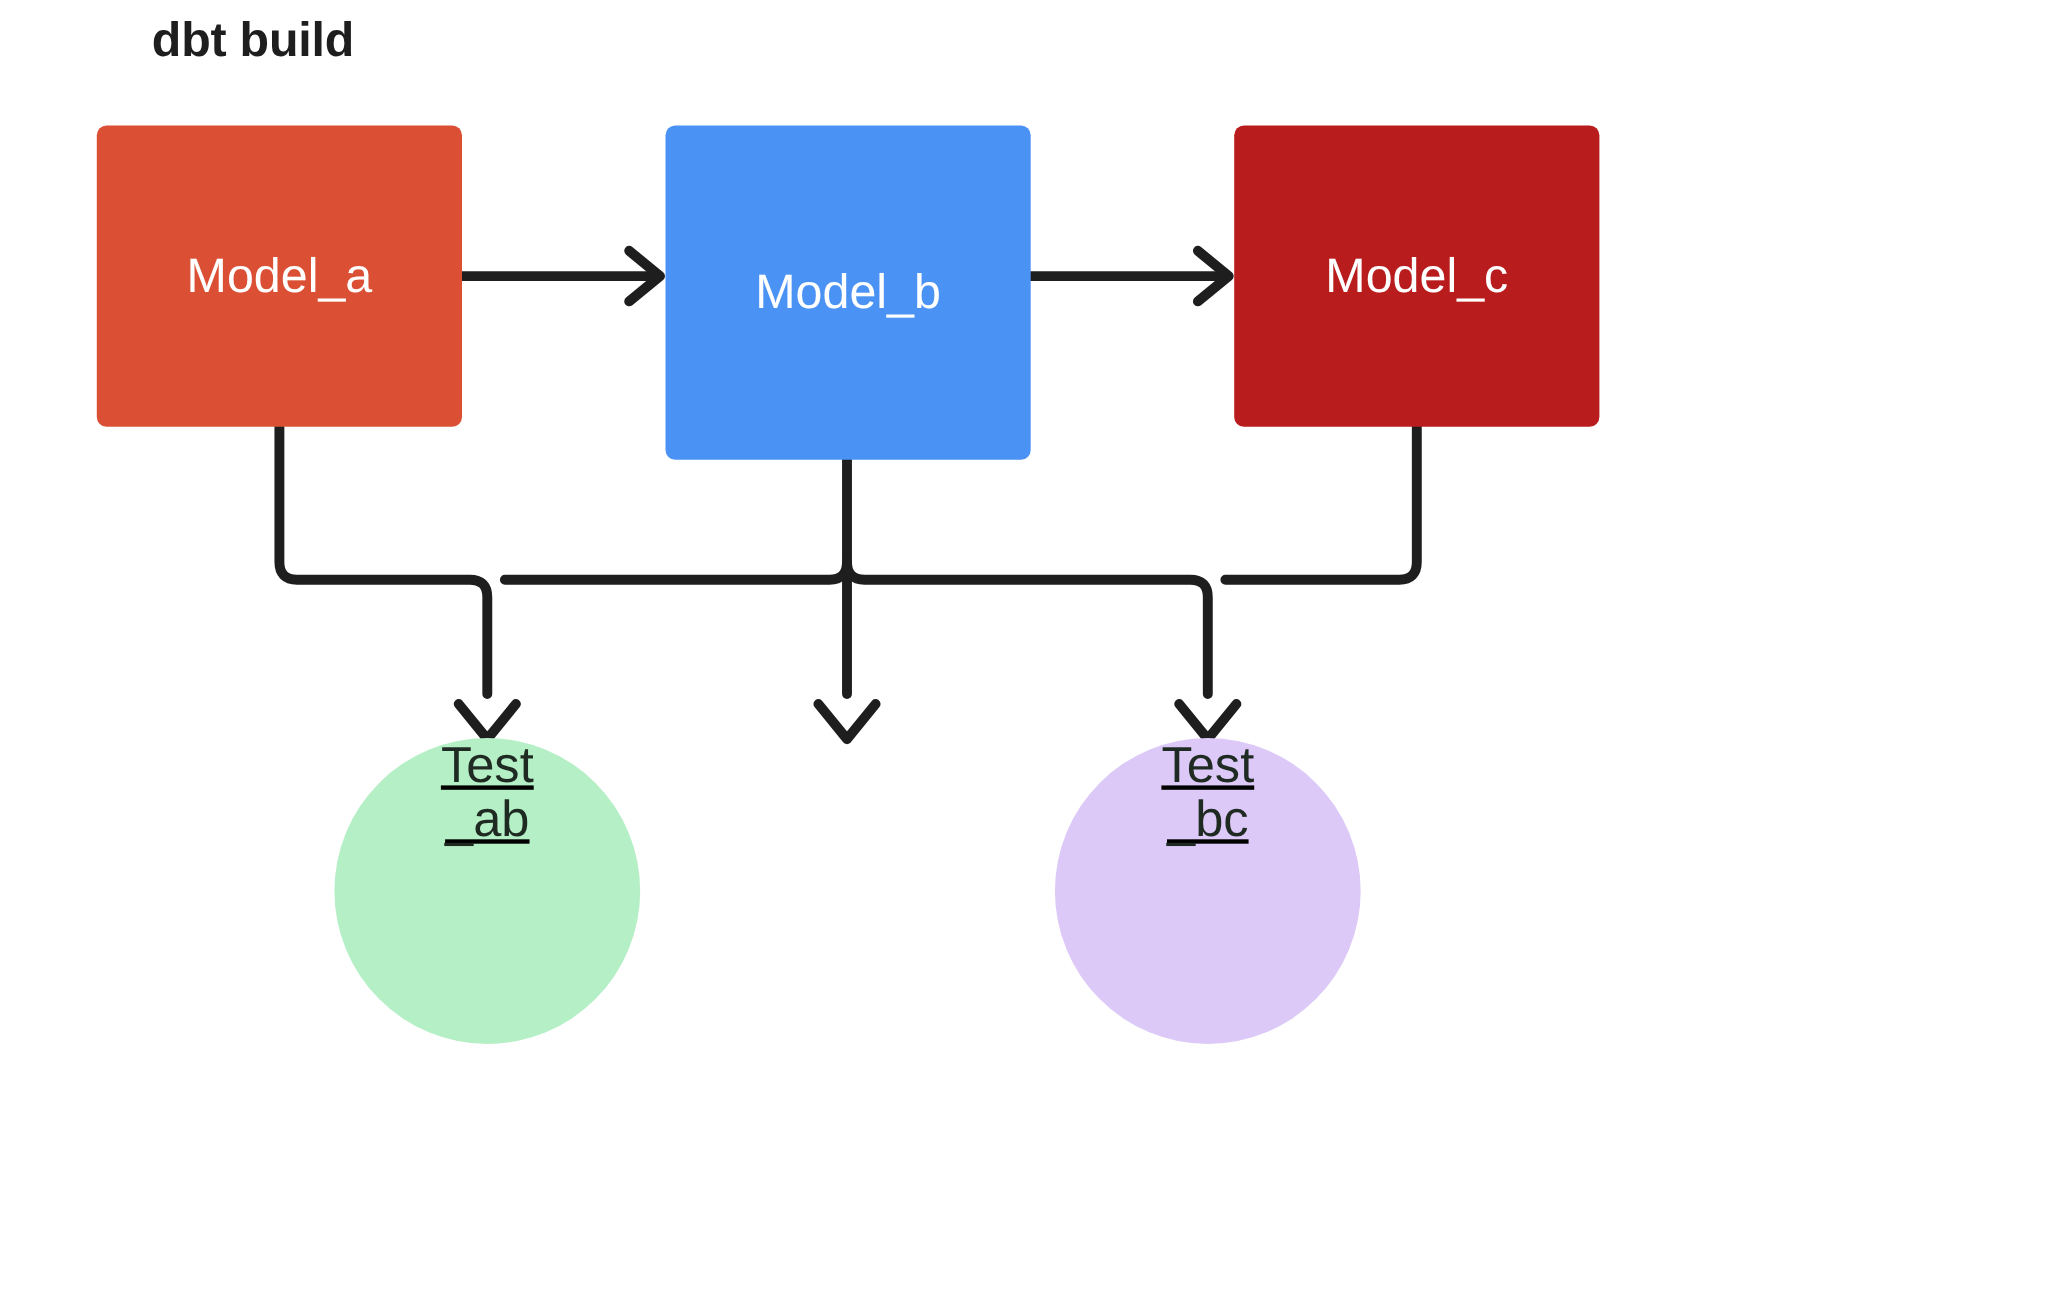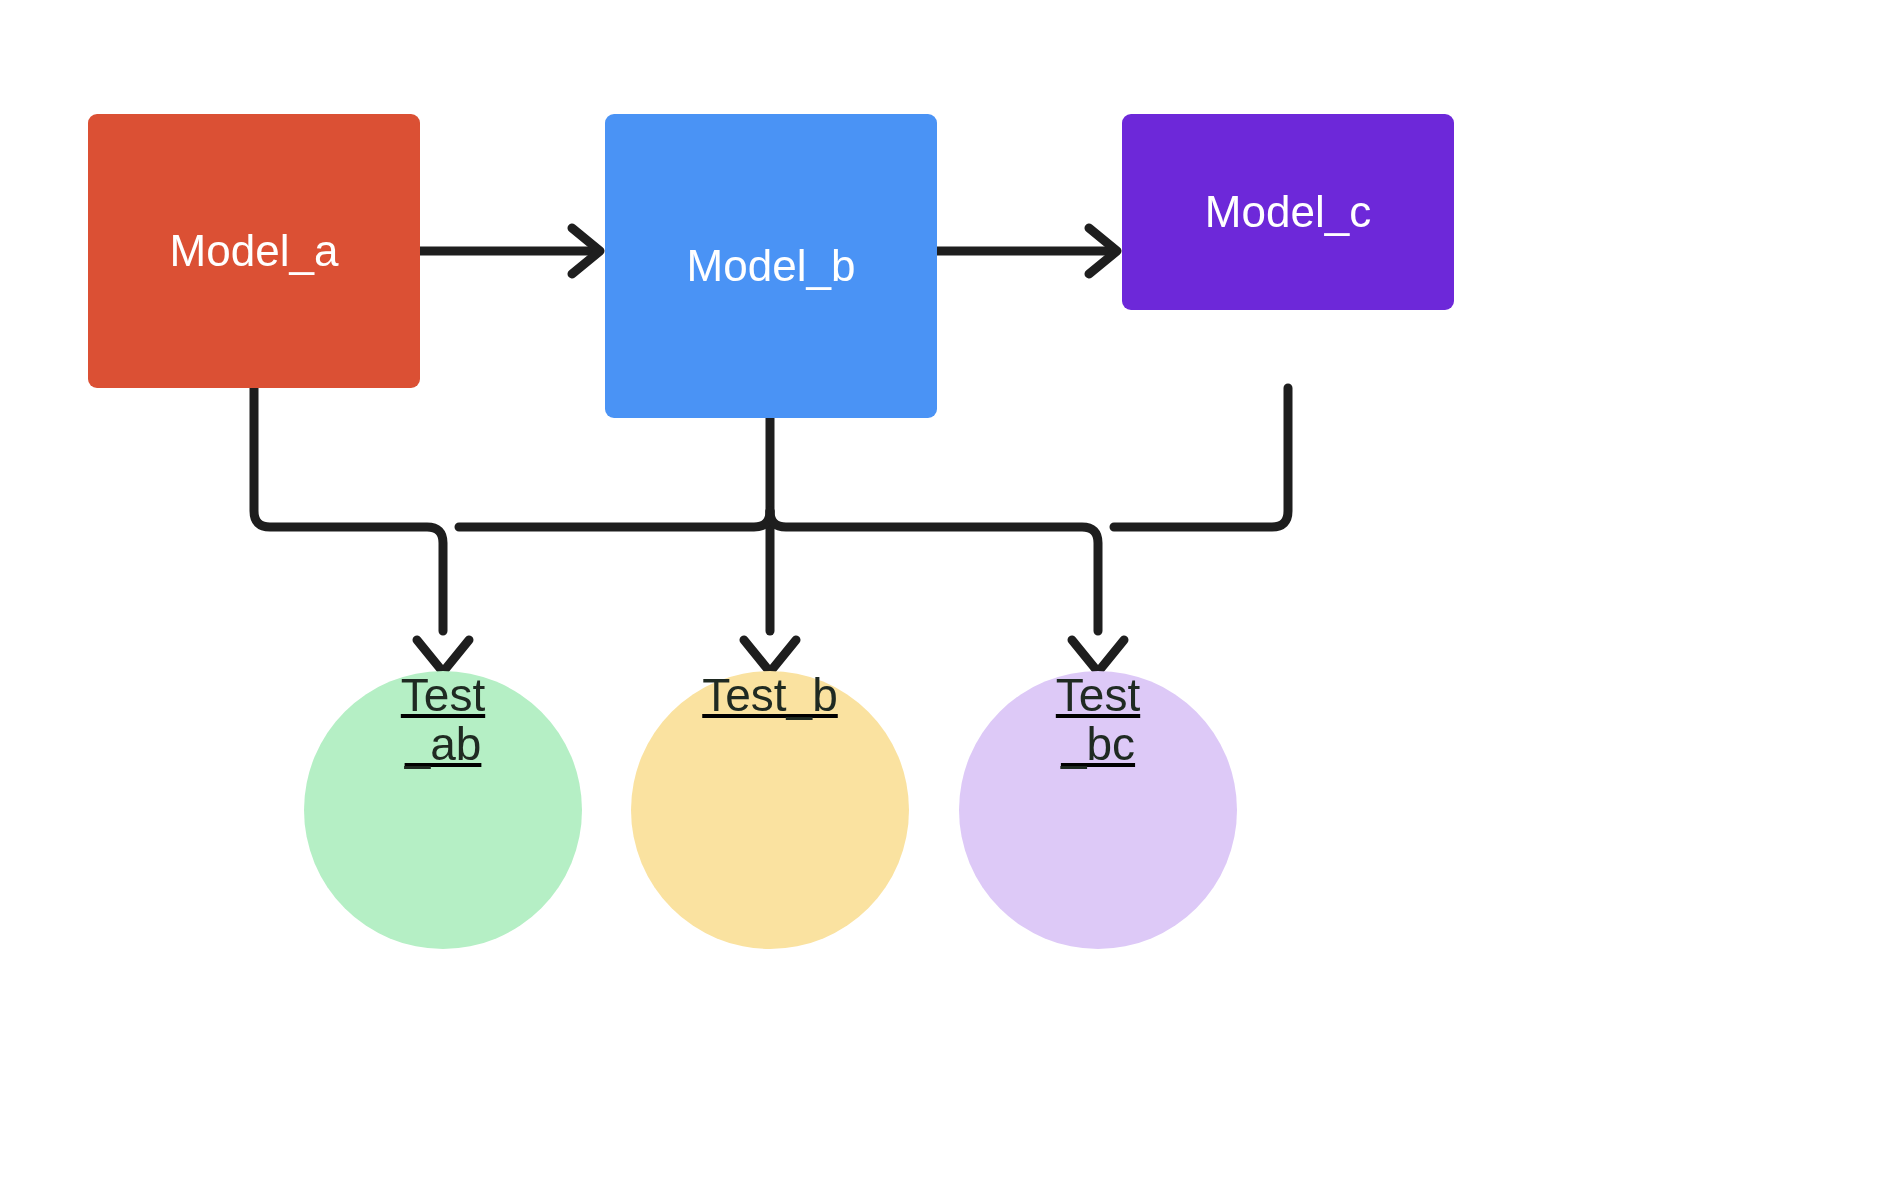--- a/index.html
+++ b/index.html
@@ -64,20 +64,21 @@
     color: #1f2a22;
     line-height: 1.07;
     white-space: pre-line;
   }
 </style>
 </head>
 <body>
 
 <div id="canvas">
 
+  <div class="title-text">dbt build</div>
 
   <svg id="diagram-svg" viewBox="0 0 1880 1186" aria-hidden="true">
     <g fill="none" stroke="#1e1e1e" stroke-width="9" stroke-linecap="round" stroke-linejoin="round">
 
       <path d="M 420 251 L 592 251"></path>
       <path d="M 572 228 L 600 251 L 572 274"></path>
 
       <path d="M 937 251 L 1109 251"></path>
       <path d="M 1089 228 L 1117 251 L 1089 274"></path>
 
@@ -98,31 +99,28 @@
   </svg>
 
   <div class="node-box" style="left:88px; top:114px; width:332px; height:274px; background:#DB5034;">
     <span class="node-box-label">Model_a</span>
   </div>
 
   <div class="node-box" style="left:605px; top:114px; width:332px; height:304px; background:#4A93F5;">
     <span class="node-box-label">Model_b</span>
   </div>
 
-  <div class="node-box" style="left:1122px; top:114px; width:332px; height:196px; background:#6d28d9;">
+  <div class="node-box" style="left:1122px; top:114px; width:332px; height:274px; background:#b91c1c;">
     <span class="node-box-label">Model_c</span>
   </div>
 
   <div class="node-circle" style="left:304px; top:671px; width:278px; height:278px; background:#B5EFC5;">
     <span class="node-circle-label">Test
 _ab</span>
   </div>
 
-  <div class="node-circle" style="left:631px; top:671px; width:278px; height:278px; background:#FAE2A0;">
-    <span class="node-circle-label">Test_b</span>
-  </div>
 
   <div class="node-circle" style="left:959px; top:671px; width:278px; height:278px; background:#DDC9F7;">
     <span class="node-circle-label">Test
 _bc</span>
   </div>
 
 </div>
 
 </body></html>

